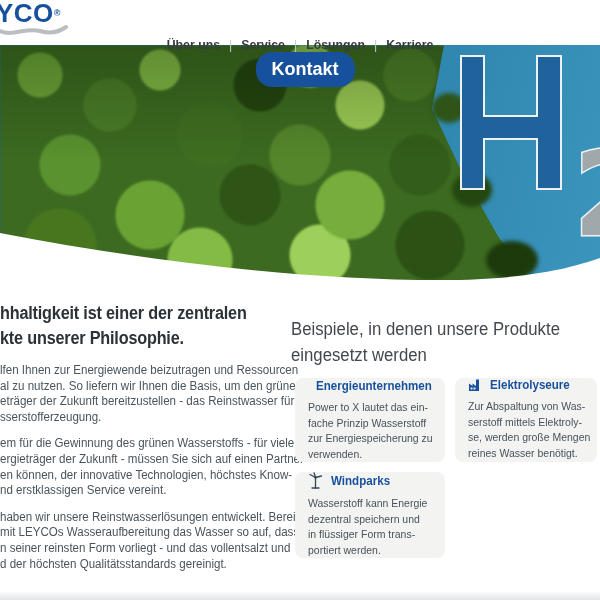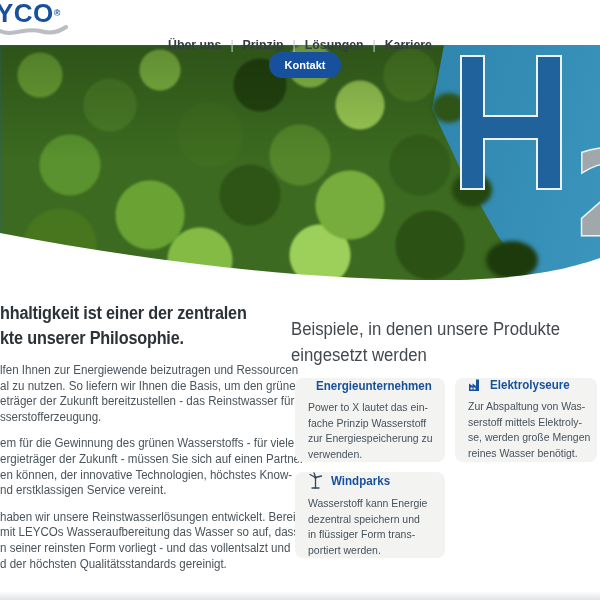--- a/index.html
+++ b/index.html
@@ -10,21 +10,21 @@
   .header{position:absolute;top:0;left:0;width:600px;height:45px;background:#fff;
           display:flex;align-items:center;z-index:5;flex-direction:column;}
   .logo{display:flex;flex-direction:column;margin-left:-4px;margin-right:auto;line-height:1;cursor:pointer;}
   .logo-text{font-size:26px;font-weight:700;color:#17519e;letter-spacing:.5px;}
   .logo-reg{font-size:9px;vertical-align:super;font-weight:700;color:#17519e;}
   .logo-swoosh{margin-top:-2px;margin-left:2px;}
   .nav{display:flex;align-items:flex-start;gap:9px;font-size:12.3px;color:#363c42;font-weight:600;}
   .nav-item{cursor:pointer;white-space:nowrap;}
   .nav-sep{color:#c3c7cb;font-weight:400;}
   .contact-btn{margin-left:13px;margin-right:3px;background:#17519e;color:#fff;border:none;
-               font-family:inherit;font-size:11px;font-weight:700;padding:7px 16px;
+               font-family:inherit;font-size:18px;font-weight:700;padding:7px 16px;
                border-radius:16px;cursor:pointer;}
 
   
   .hero{position:absolute;top:45px;left:0;width:600px;height:255px;overflow:hidden;background:#2d84ad;}
   .water{position:absolute;inset:0;
          background:linear-gradient(105deg,#1e5f82 0%,#236e93 30%,#2d84ad 60%,#3b95bc 100%);}
   .forest{position:absolute;inset:0;filter:blur(1.2px);
     clip-path:polygon(0 0,74% 0,72% 25%,77% 50%,83% 75%,91% 100%,0 100%);
     background-color:#3c6a20;
     background-image:
@@ -88,21 +88,21 @@
     <div>
       <span class="logo-text">YCO</span><span class="logo-reg">®</span>
     </div>
     <svg class="logo-swoosh" width="70" height="14" viewBox="0 0 70 14">
       <path d="M2,7 C14,13 28,3 42,7 C52,10 61,8 68,3" fill="none" stroke="#a9adb1" stroke-width="4" stroke-linecap="round" opacity=".8"></path>
     </svg>
   </div>
   <nav class="nav">
     <span class="nav-item">Über uns</span>
     <span class="nav-sep">|</span>
-    <span class="nav-item">Prinzip</span>
+    <span class="nav-item">Service</span>
     <span class="nav-sep">|</span>
     <span class="nav-item">Lösungen</span>
     <span class="nav-sep">|</span>
     <span class="nav-item">Karriere</span>
   </nav>
   <button class="contact-btn">Kontakt</button>
 </div>
 
 <div class="hero">
   <div class="water"></div>

